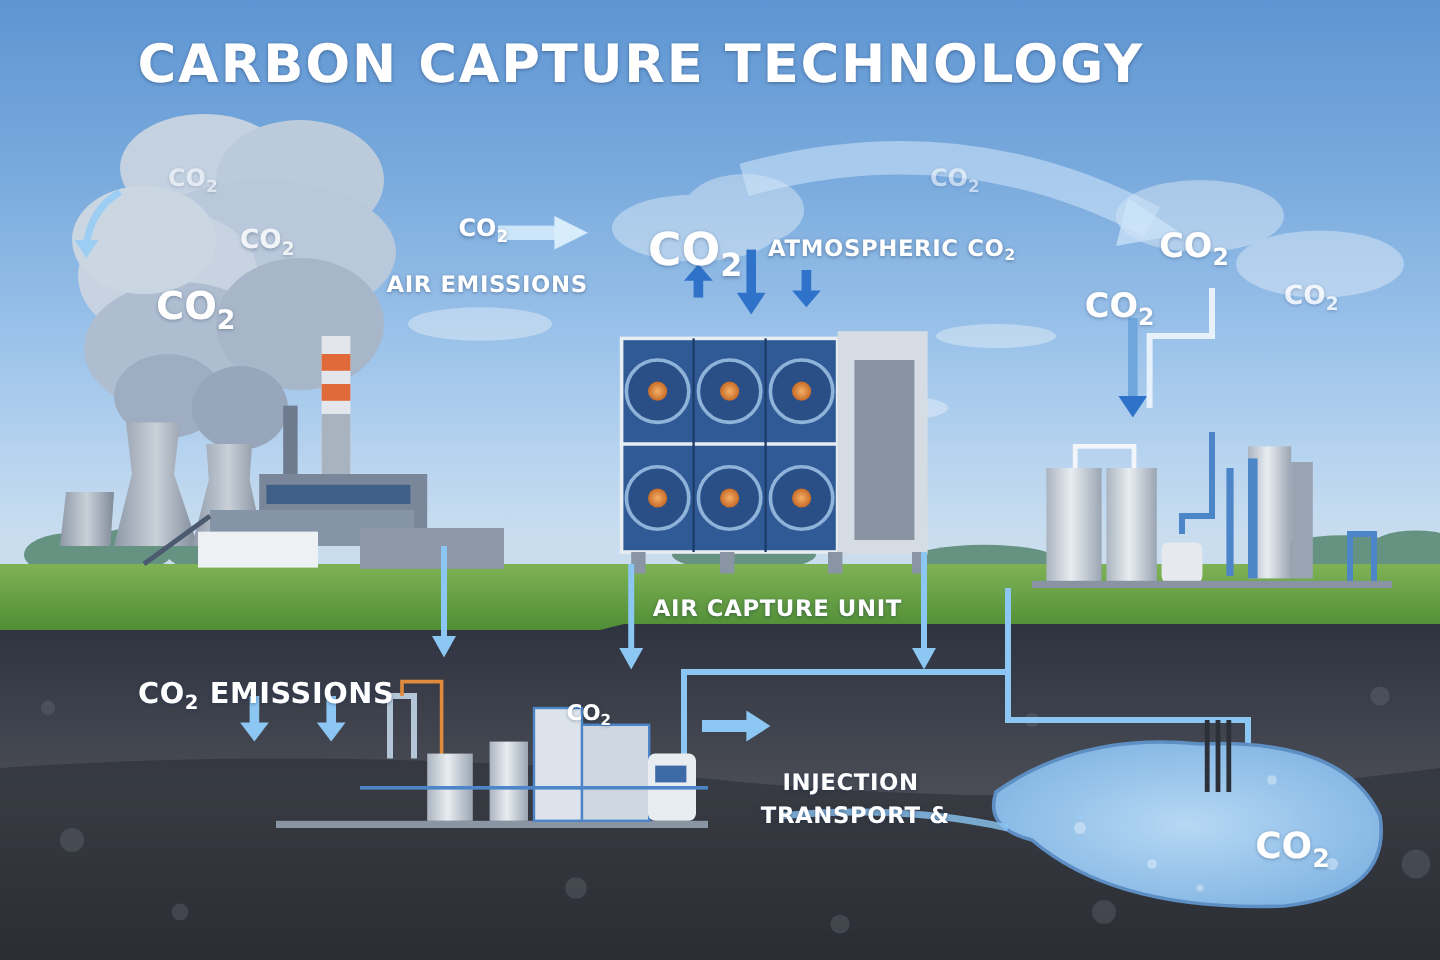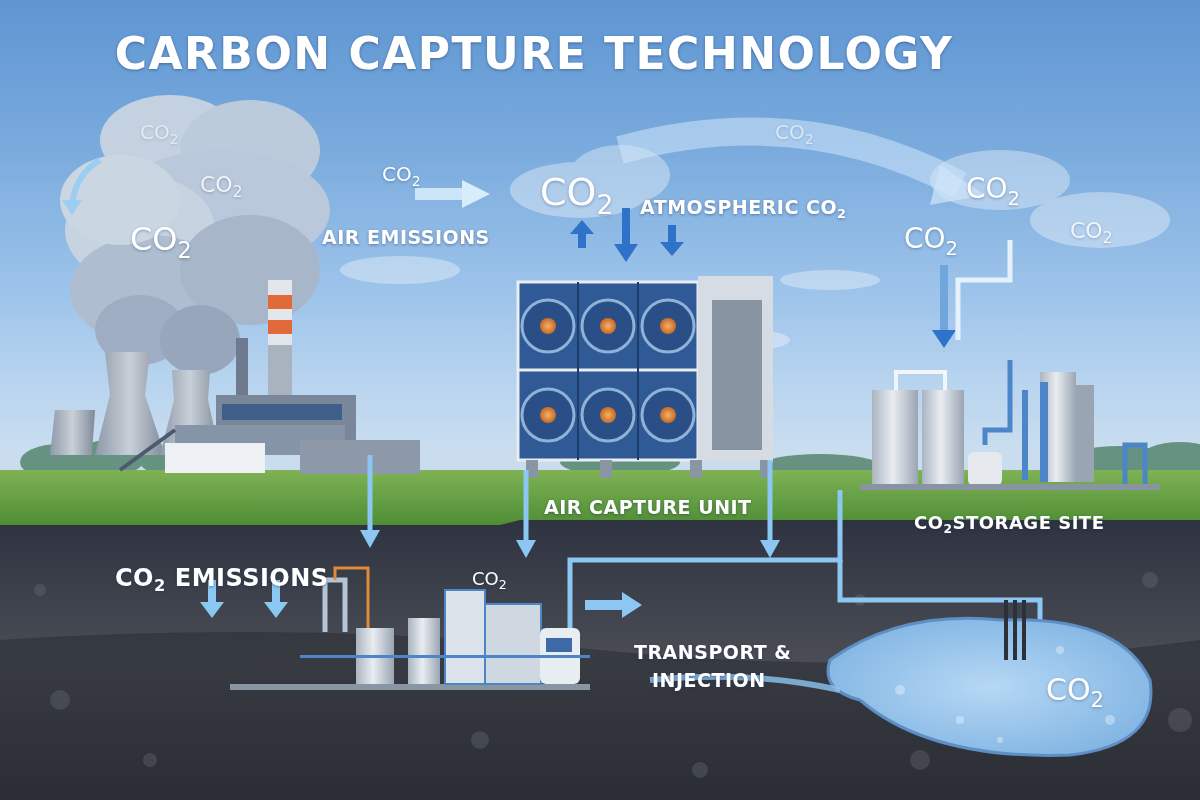--- a/index.html
+++ b/index.html
@@ -4,21 +4,21 @@
 <style>
   html,body{margin:0;padding:0;}
   body{width:1200px;height:800px;overflow:hidden;font-family:"DejaVu Sans","Liberation Sans",sans-serif;}
   #stage{position:relative;width:1200px;height:800px;overflow:hidden;
     background:linear-gradient(180deg,#5e95d2 0%,#79aadd 18%,#9cc3ea 36%,#b8d4ef 48%,#c9ddef 56%);}
   svg.scene{position:absolute;left:0;top:0;}
   .lbl{position:absolute;color:#fff;font-weight:bold;letter-spacing:0.5px;white-space:nowrap;
        text-shadow:0 1px 3px rgba(20,40,80,0.45);}
   .lbl sub{font-size:0.68em;vertical-align:-0.3em;}
   #title{left:0;width:1068px;top:28px;text-align:center;font-size:44px;letter-spacing:1.5px;}
-  .co2{position:absolute;color:#fff;font-weight:normal;text-shadow:0 1px 3px rgba(20,40,80,0.35);}
+  .co2{position:absolute;color:#fff;font-weight:bold;text-shadow:0 1px 3px rgba(20,40,80,0.35);margin-top:16px;}
   .co2 sub{font-size:0.7em;vertical-align:-0.35em;}
   .faint{opacity:0.55;}
   .mid{opacity:0.8;}
 </style>
 </head>
 <body>
 
 <div id="stage">
 
 <svg class="scene" width="1200" height="800" viewBox="0 0 1200 800">
@@ -240,20 +240,19 @@
 <div class="co2 faint" style="left:775px;top:120px;font-size:20px;"><span>CO</span><sub>2</sub></div>
 <div class="co2" style="left:966px;top:172px;font-size:28px;"><span>CO</span><sub>2</sub></div>
 <div class="co2" style="left:904px;top:222px;font-size:28px;"><span>CO</span><sub>2</sub></div>
 <div class="co2 mid" style="left:1070px;top:218px;font-size:22px;"><span>CO</span><sub>2</sub></div>
 <div class="co2" style="left:472px;top:568px;font-size:18px;"><span>CO</span><sub>2</sub></div>
 <div class="co2" style="left:1046px;top:672px;font-size:30px;"><span>CO</span><sub>2</sub></div>
 
 <div class="lbl" style="left:322px;top:226px;font-size:19px;">AIR EMISSIONS</div>
 <div class="lbl" style="left:640px;top:196px;font-size:19px;"><span>ATMOSPHERIC CO</span><sub>2</sub></div>
 <div class="lbl" style="left:544px;top:496px;font-size:19px;">AIR CAPTURE UNIT</div>
-<div class="lbl" style="left:914px;top:512px;font-size:18px;"><span>CO</span><sub>2</sub><span>STORAGE SITE</span></div>
 <div class="lbl" style="left:115px;top:564px;font-size:24px;"><span>CO</span><sub>2</sub><span> EMISSIONS</span></div>
 <div class="lbl" style="left:634px;top:638px;font-size:19px;line-height:28px;">
+      <div style="padding-left:18px">INJECTION</div>
       <div>TRANSPORT &amp;</div>
-      <div style="padding-left:18px">INJECTION</div>
     </div>
 
 </div>
 
 </body></html>

